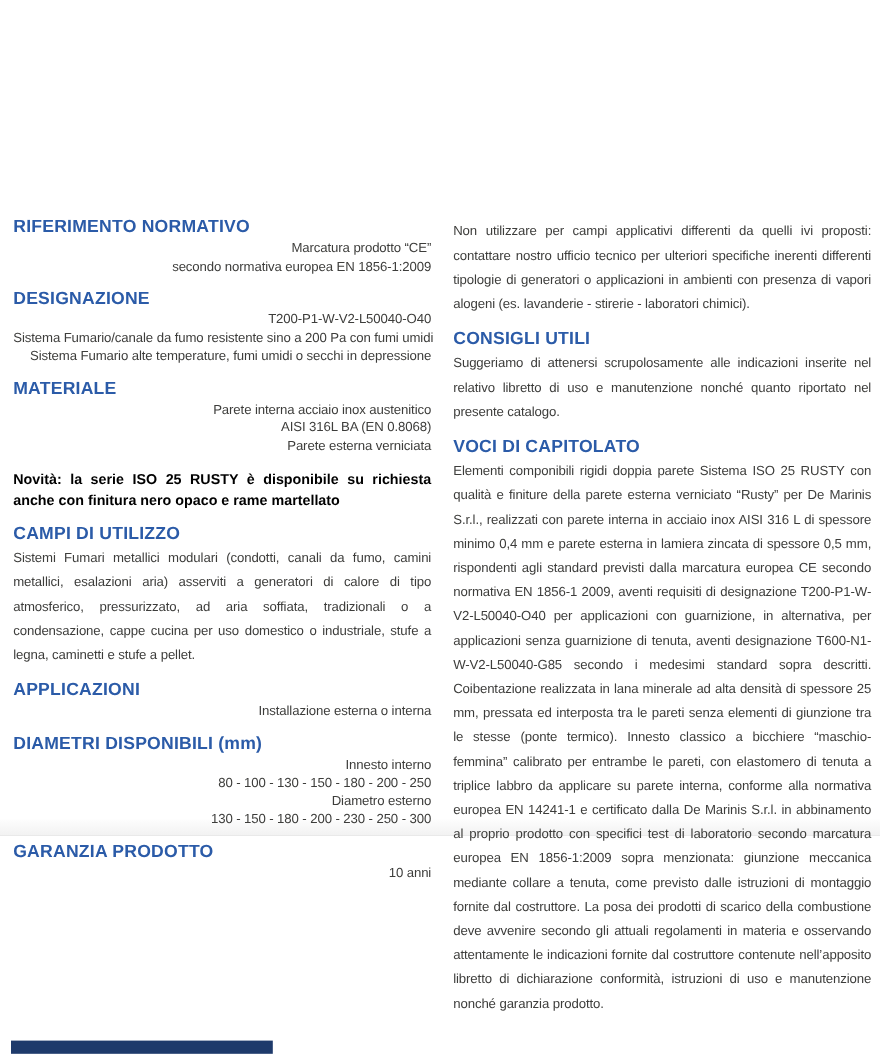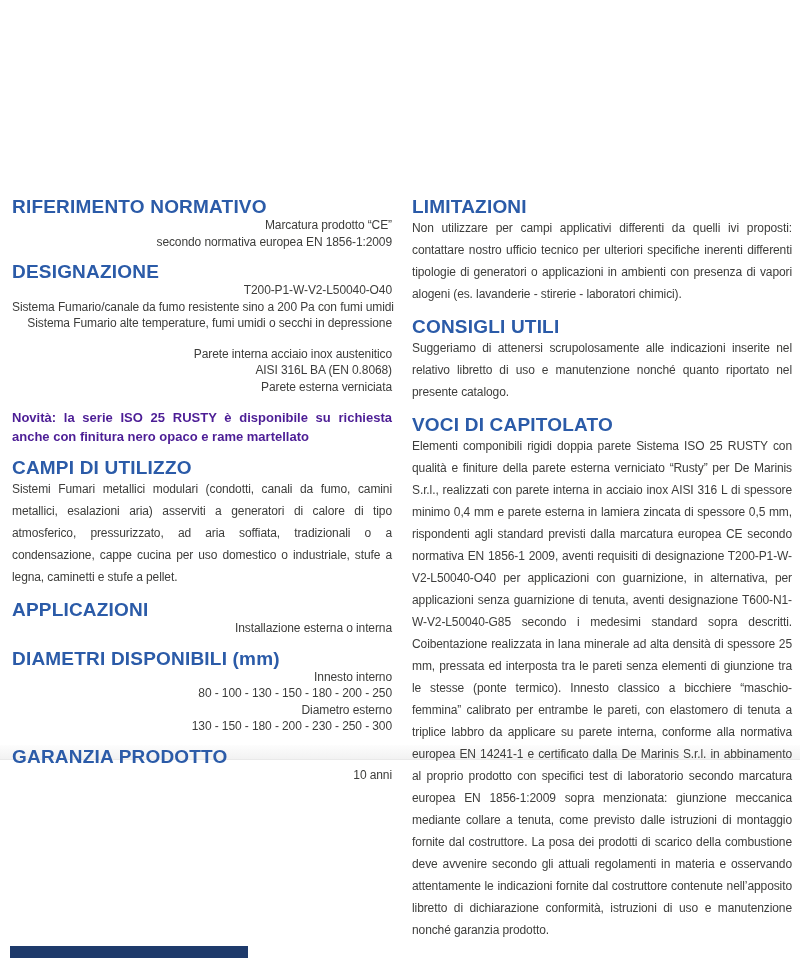--- a/index.html
+++ b/index.html
@@ -15,21 +15,21 @@
   .page { position: absolute; inset: 0; }
 
   .col { position: absolute; top: 199px; width: 380px; z-index: 1; }
   .col-left  { left: 12px; }
   .col-right { left: 412px; }
 
   .section { margin: 0 0 14px 0; }
 
   .heading {
     margin: 0 0 3px 0;
-    font-size: 19px;
+    font-size: 16px;
     line-height: 15px;
     font-weight: bold;
     color: #2b5ba8;
     letter-spacing: 0.2px;
   }
 
   .line {
     font-size: 12px;
     line-height: 16.5px;
     letter-spacing: -0.1px;
@@ -43,21 +43,21 @@
     line-height: 22px;
     letter-spacing: -0.1px;
     text-align: justify;
   }
 
   .note {
     margin: 4px 0 14px 0;
     font-size: 13px;
     line-height: 18.5px;
     font-weight: bold;
-    color: #4c1d95;
+    color: #000000;
     text-align: justify;
   }
 
   .footer-band {
     position: absolute;
     left: 0; top: 745px;
     width: 800px; height: 14px;
     background: linear-gradient(180deg, #fdfdfd 0%, #f2f2f2 100%);
     border-bottom: 1px solid #e9e9e9;
     z-index: 0;
@@ -87,20 +87,21 @@
     </div>
 
     <div class="section">
       <h3 class="heading">DESIGNAZIONE</h3>
       <div class="line">T200-P1-W-V2-L50040-O40</div>
       <div class="line">Sistema Fumario/canale da fumo resistente sino a 200 Pa con fumi umidi</div>
       <div class="line">Sistema Fumario alte temperature, fumi umidi o secchi in depressione</div>
     </div>
 
     <div class="section">
+      <h3 class="heading">MATERIALE</h3>
       <div class="line">Parete interna acciaio inox austenitico</div>
       <div class="line">AISI 316L BA (EN 0.8068)</div>
       <div class="line">Parete esterna verniciata</div>
     </div>
 
     <p class="note">Novità: la serie ISO 25 RUSTY è disponibile su richiesta anche con finitura nero opaco e rame martellato</p>
 
     <div class="section">
       <h3 class="heading">CAMPI DI UTILIZZO</h3>
       <p class="para">Sistemi Fumari metallici modulari (condotti, canali da fumo, camini metallici, esalazioni aria) asserviti a generatori di calore di tipo atmosferico, pressurizzato, ad aria soffiata, tradizionali o a condensazione, cappe cucina per uso domestico o industriale, stufe a legna, caminetti e stufe a pellet.</p>
@@ -122,21 +123,20 @@
     <div class="section">
       <h3 class="heading">GARANZIA PRODOTTO</h3>
       <div class="line">10 anni</div>
     </div>
 
   </div>
 
   <div class="col col-right">
 
     <div class="section">
-      <h3 class="heading">LIMITAZIONI</h3>
       <p class="para">Non utilizzare per campi applicativi differenti da quelli ivi proposti: contattare nostro ufficio tecnico per ulteriori specifiche inerenti differenti tipologie di generatori o applicazioni in ambienti con presenza di vapori alogeni (es. lavanderie - stirerie - laboratori chimici).</p>
     </div>
 
     <div class="section">
       <h3 class="heading">CONSIGLI UTILI</h3>
       <p class="para">Suggeriamo di attenersi scrupolosamente alle indicazioni inserite nel relativo libretto di uso e manutenzione nonché quanto riportato nel presente catalogo.</p>
     </div>
 
     <div class="section">
       <h3 class="heading">VOCI DI CAPITOLATO</h3>

